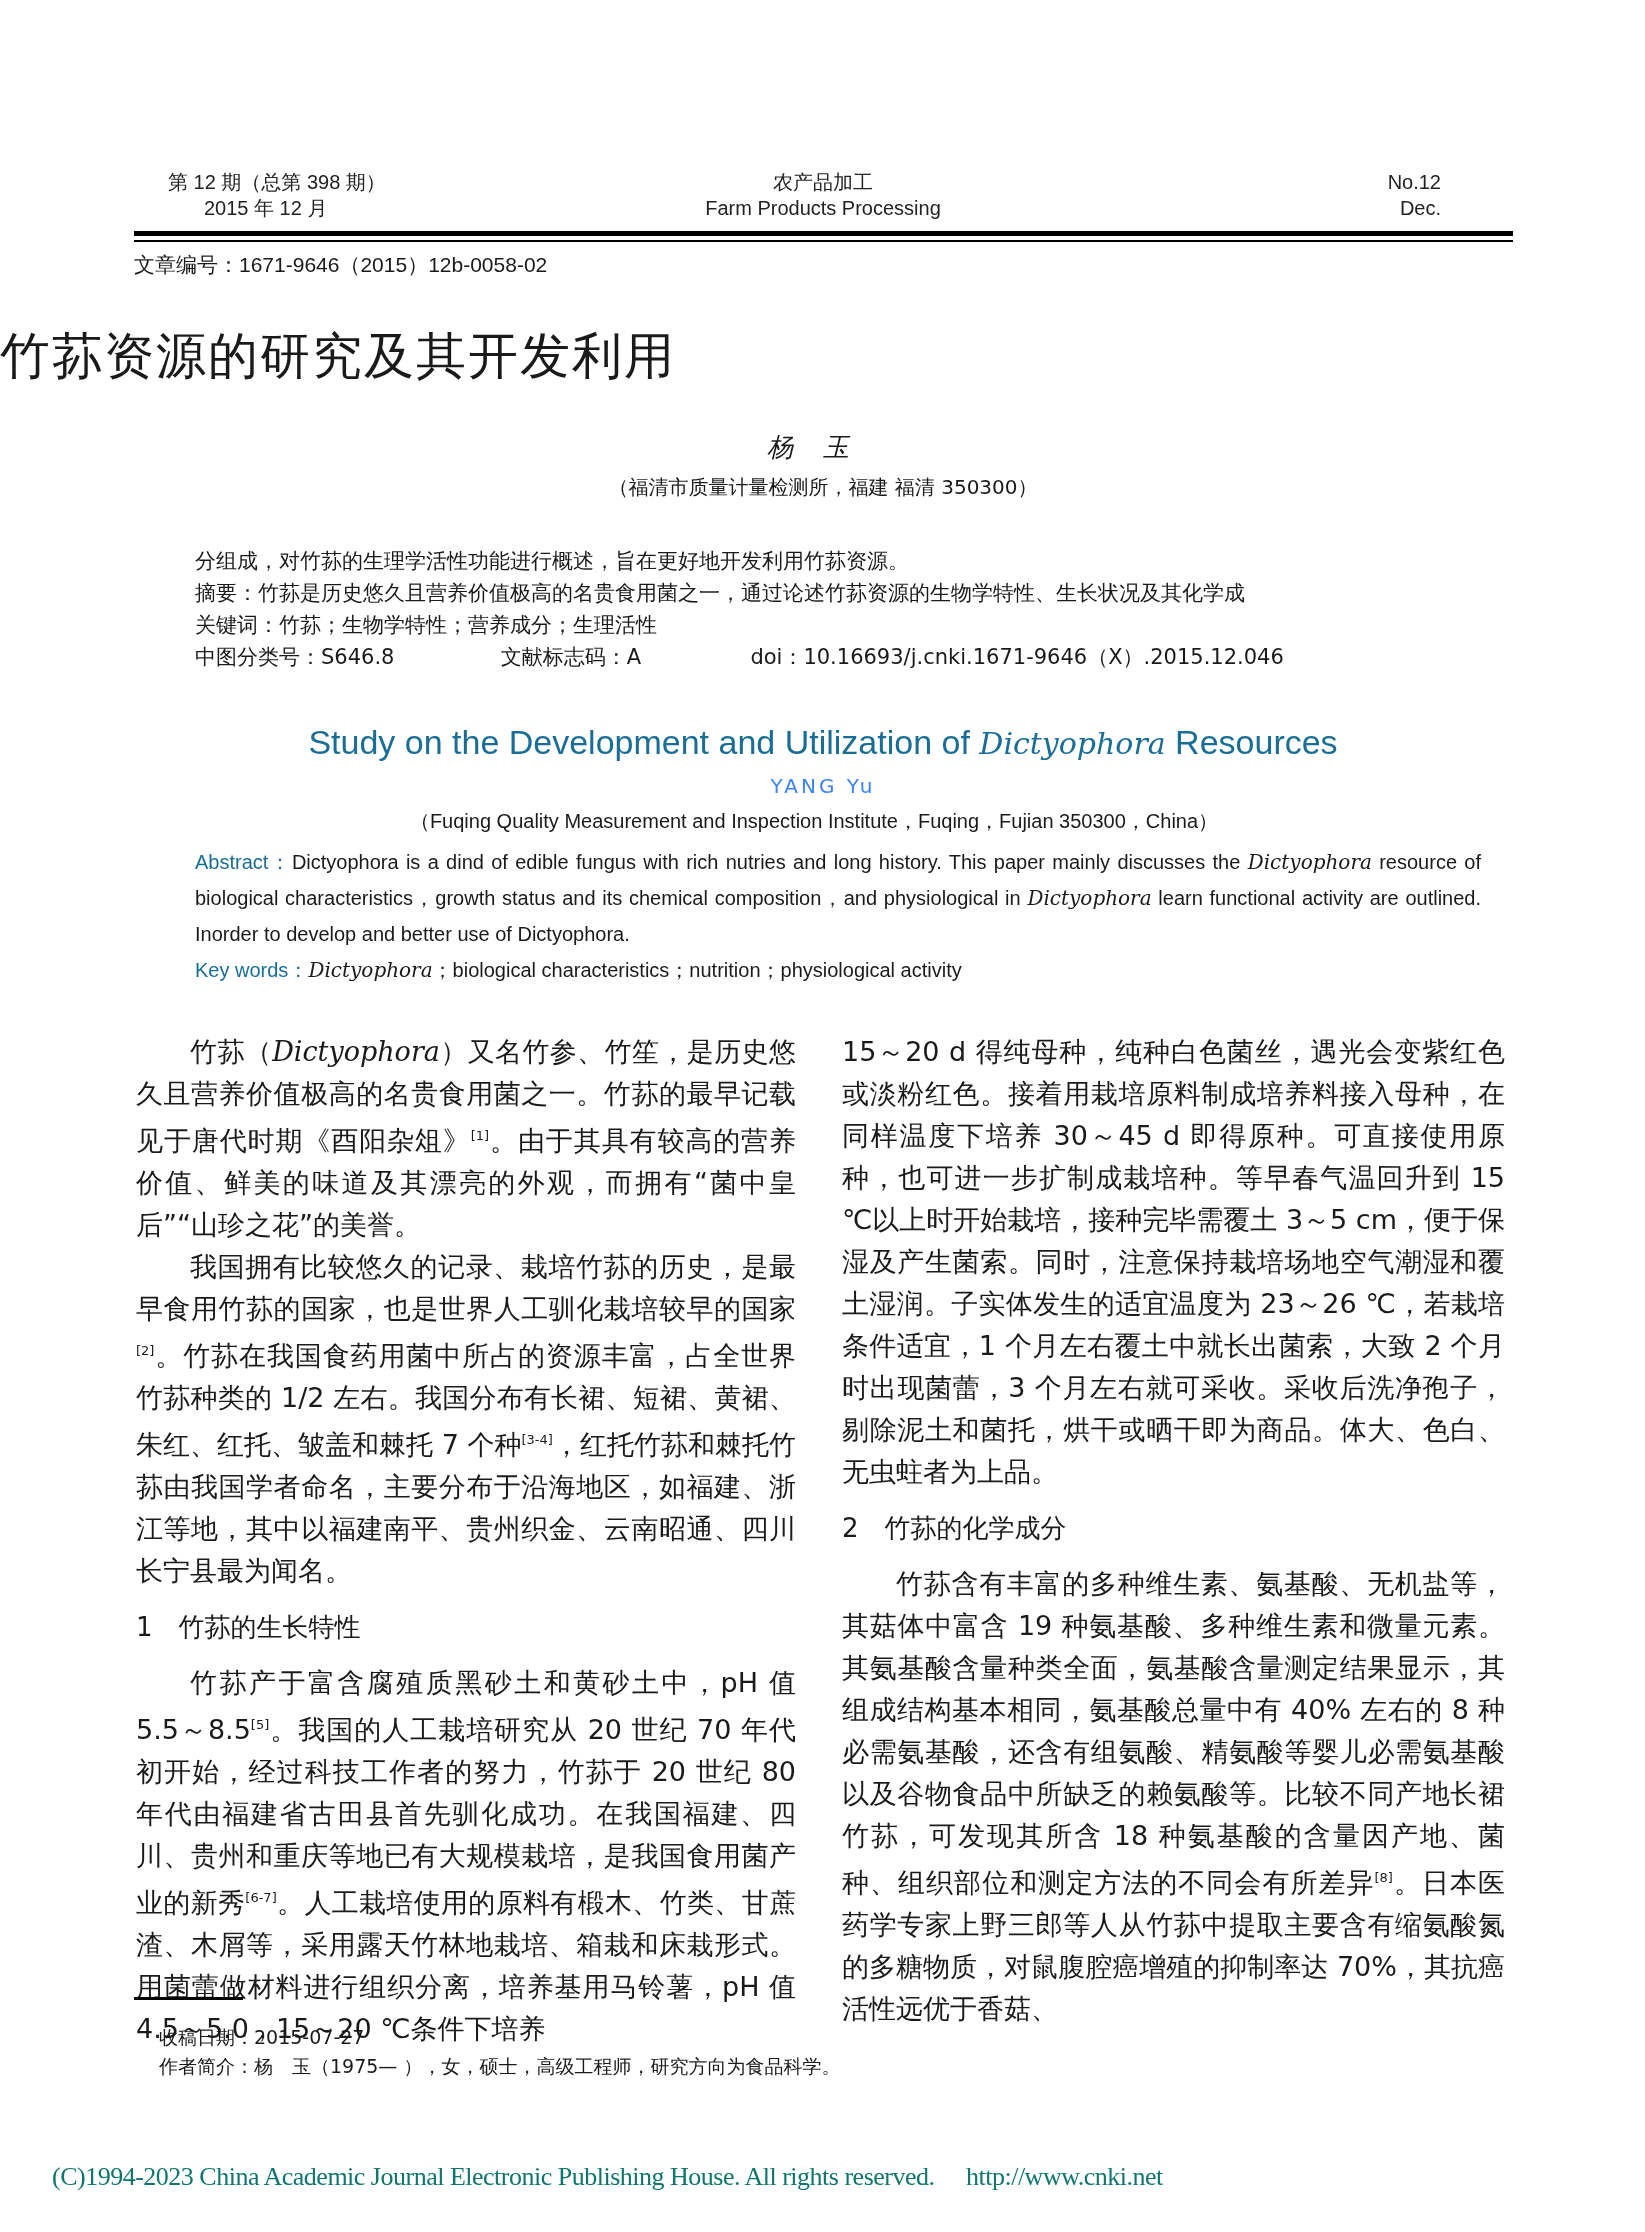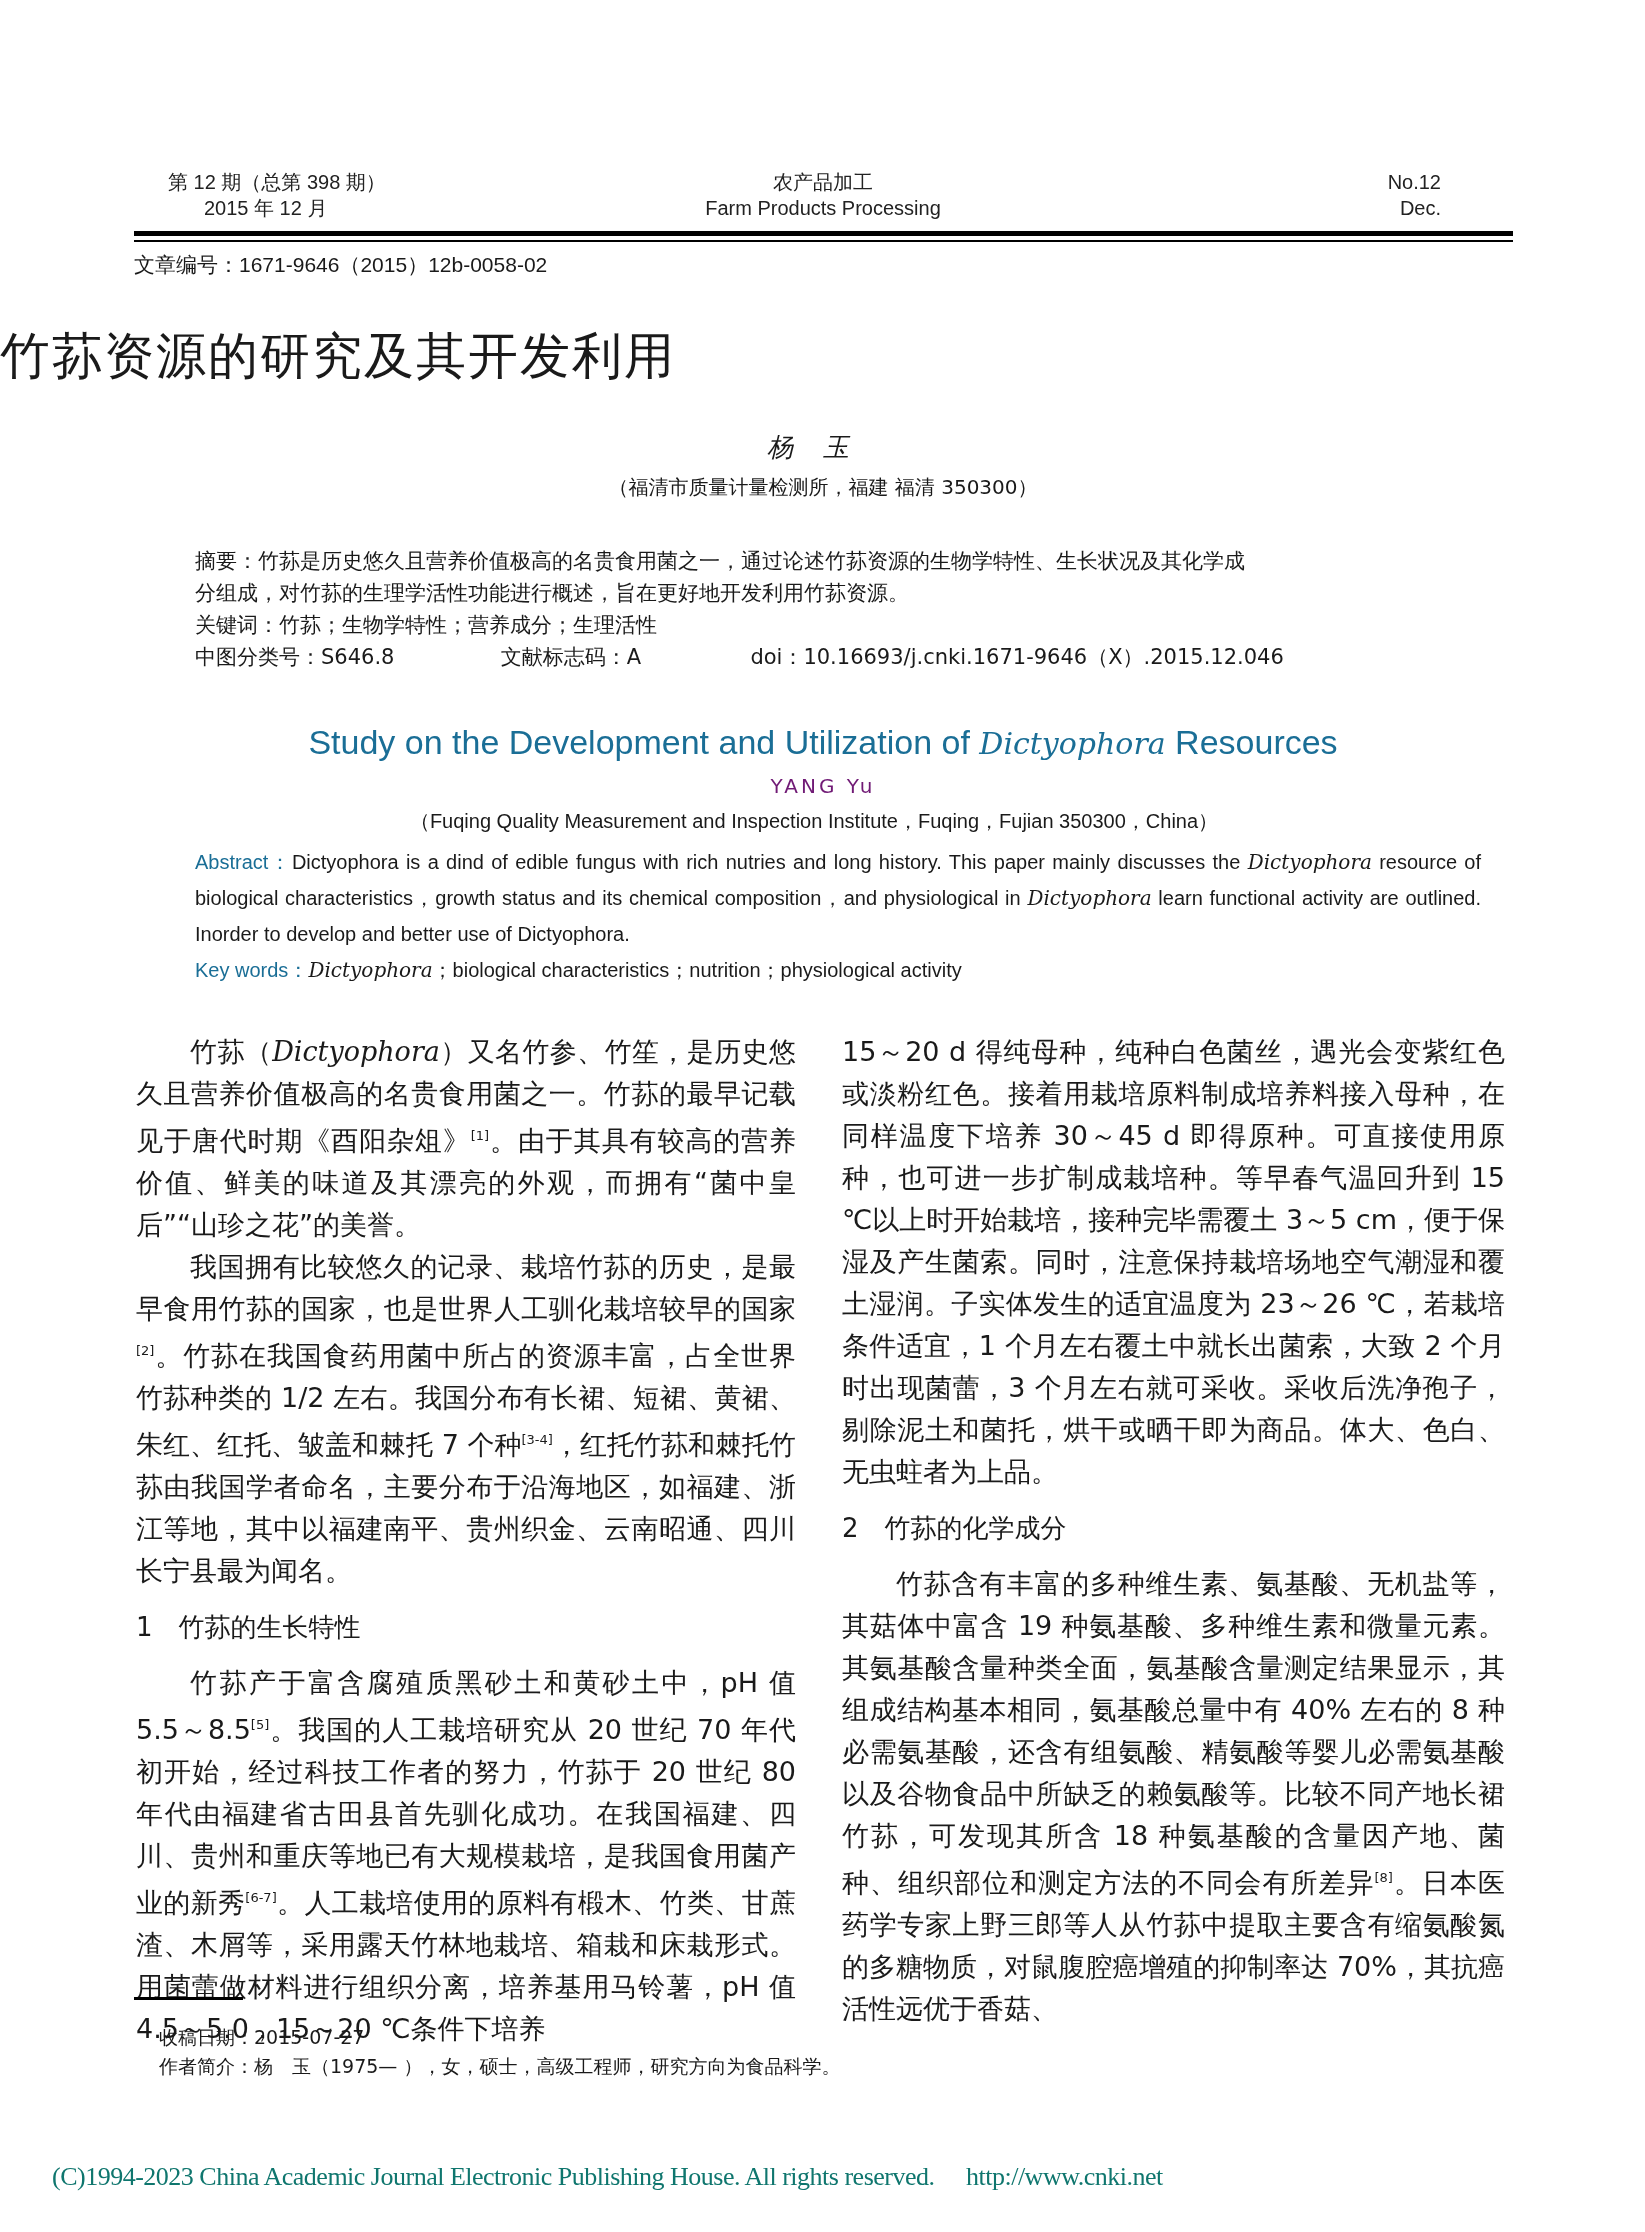--- a/index.html
+++ b/index.html
@@ -15,21 +15,21 @@
   .rule2 { left:134px; width:1379px; top:240px; height:2px; background:#000; }
   .article-no { left:134px; top:251px; font-size:21px; font-family:"Liberation Sans", sans-serif; }
   .title-cn { left:0; width:1646px; top:323px; text-align:left; font-size:50px; letter-spacing:2px; font-family:"DejaVu Sans", sans-serif; }
   .author-cn { left:0; width:1646px; top:430px; text-align:center; font-size:26px; letter-spacing:30px; font-family:"DejaVu Serif", serif; font-style:italic; }
   .affil-cn { left:0; width:1646px; top:474px; text-align:center; font-size:20px; }
   .abs-block { left:195px; width:1284px; top:545px; font-size:21px; line-height:32px; }
   .abs-block .row { white-space:nowrap; }
   .meta-row span { display:inline-block; }
   .title-en { left:0; width:1646px; top:723px; text-align:center; font-size:34px; color:#1a6e96; font-family:"Liberation Sans", sans-serif; }
   .title-en i { font-family:"DejaVu Serif", serif; font-style:italic; font-size:30px; }
-  .author-en { left:0; width:1646px; top:774px; text-align:center; font-size:20px; color:#701a75; letter-spacing:3px; }
+  .author-en { left:0; width:1646px; top:774px; text-align:center; font-size:20px; color:#3b82f6; letter-spacing:3px; }
   .affil-en { left:0; width:1628px; top:808px; text-align:center; font-size:20px; font-family:"Liberation Sans", sans-serif; }
   .abs-en { left:195px; width:1286px; top:844px; font-size:20px; line-height:36px; text-align:justify; font-family:"Liberation Sans", sans-serif; }
   .abs-en .lbl { color:#1a6e96; }
   .abs-en i { font-family:"DejaVu Serif", serif; }
   .col { font-size:27px; line-height:42px; text-align:justify; font-family:"DejaVu Sans", sans-serif; }
   .col-left { left:136px; width:660px; top:1031px; }
   .col-right { left:842px; width:663px; top:1031px; }
   .col p { margin:0; }
   .col p.ind { text-indent:2em; }
   .col h2 { font-size:26px; font-weight:normal; margin:14px 0 14px 0; line-height:42px; }
@@ -56,22 +56,22 @@
 <div class="abs rule1"></div>
 <div class="abs rule2"></div>
 
 <div class="abs article-no">文章编号：1671-9646（2015）12b-0058-02</div>
 
 <div class="abs title-cn">竹荪资源的研究及其开发利用</div>
 <div class="abs author-cn">杨玉</div>
 <div class="abs affil-cn">（福清市质量计量检测所，福建 福清 350300）</div>
 
 <div class="abs abs-block">
+  <div class="row">分组成，对竹荪的生理学活性功能进行概述，旨在更好地开发利用竹荪资源。</div>
   <div class="row">摘要：竹荪是历史悠久且营养价值极高的名贵食用菌之一，通过论述竹荪资源的生物学特性、生长状况及其化学成</div>
-  <div class="row">分组成，对竹荪的生理学活性功能进行概述，旨在更好地开发利用竹荪资源。</div>
   <div class="row">关键词：竹荪；生物学特性；营养成分；生理活性</div>
   <div class="row meta-row">
     <span style="width:299px">中图分类号：S646.8</span>
     <span style="width:243px">文献标志码：A</span>
     <span>doi：10.16693/j.cnki.1671-9646（X）.2015.12.046</span>
   </div>
 </div>
 
 <div class="abs title-en"><span>Study on the Development and Utilization of </span><i>Dictyophora</i><span> Resources</span></div>
 <div class="abs author-en">YANG Yu</div>

